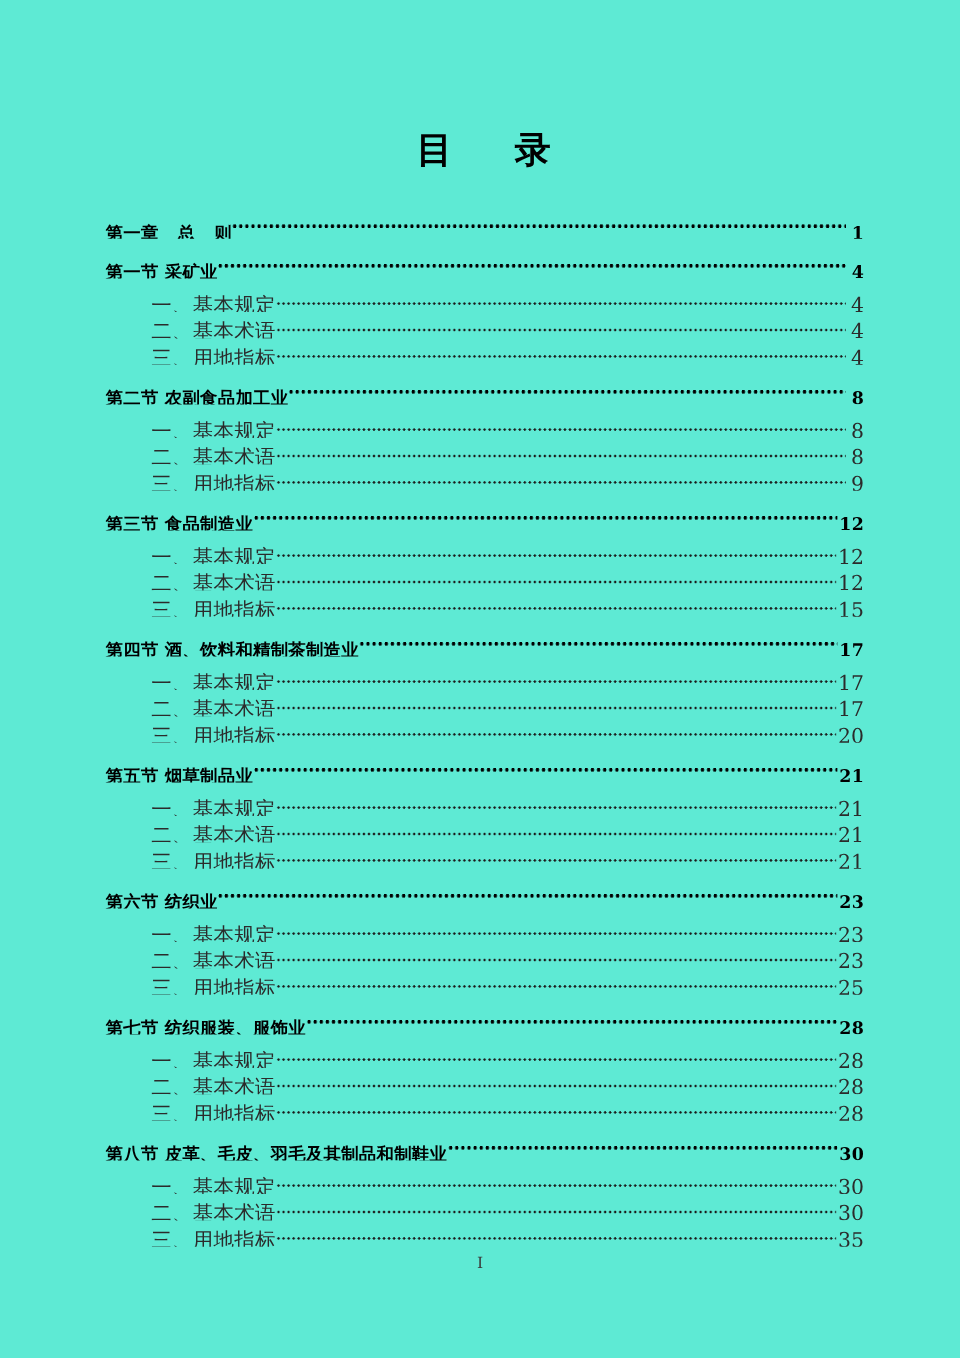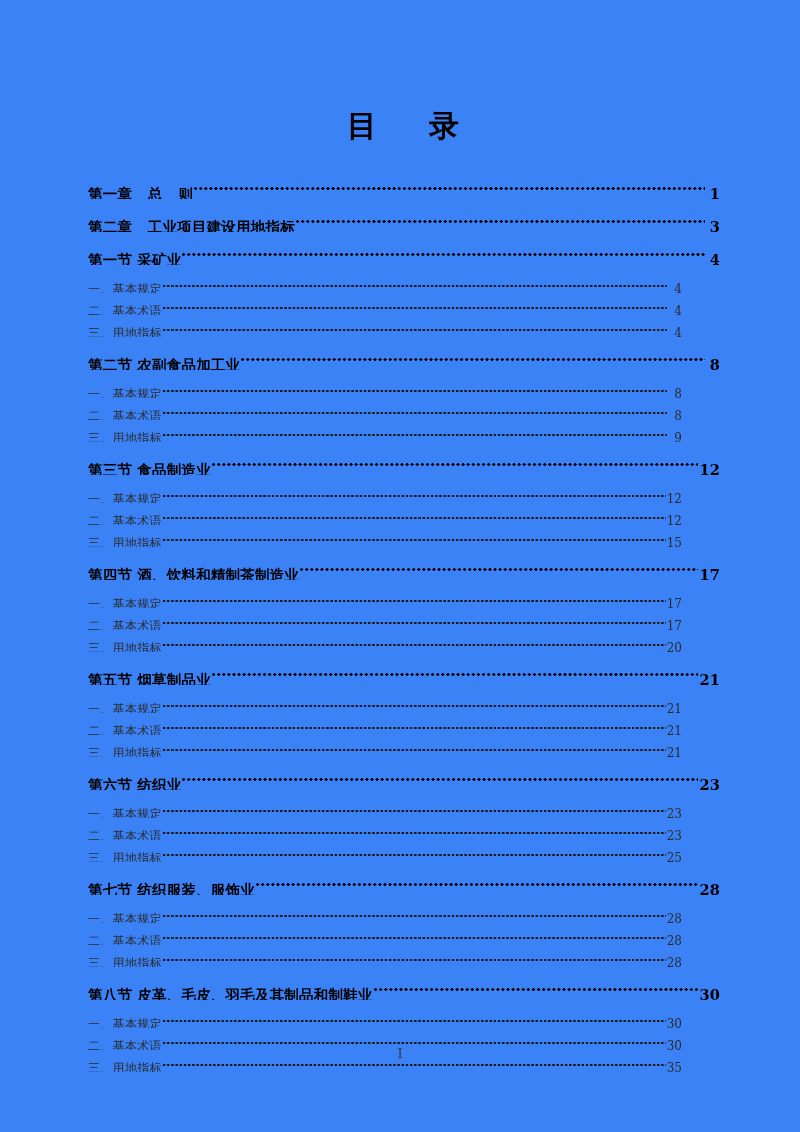--- a/index.html
+++ b/index.html
@@ -9,21 +9,21 @@
     background: #ffffff;
   }
   body {
     font-family: "DejaVu Serif", "Liberation Serif", serif;
     color: #000000;
   }
   .page {
     position: relative;
     width: 800px;
     height: 1132px;
-    background: #3b82f6;
+    background: #5eead4;
     overflow: hidden;
     box-sizing: border-box;
   }
   .content {
     position: absolute;
     left: 88px;
     top: 108px;
     width: 632px;
   }
 
@@ -91,24 +91,25 @@
     background-repeat: repeat-x;
     background-position: left bottom;
   }
   .lvl1 .toc-page {
     min-width: 14px;
     font-weight: bold;
   }
 
   
   .lvl2 {
-    font-size: 12px;
+    font-size: 17px;
     font-weight: normal;
     line-height: 22px;
     height: 22px;
+    margin-left: 38px;
     width: calc(100% - 38px);
     color: #2b2b2b;
   }
   .lvl2 .toc-label {
     letter-spacing: 0.3px;
   }
   .lvl2 .toc-leader {
     height: 22px;
   }
   .lvl2 .toc-leader::after {
@@ -152,25 +153,20 @@
 
     <div class="doc-title">目    录</div>
 
     <div id="toc-list">
         <div class="toc-row lvl1">
           <span class="toc-label">第一章   总   则</span>
           <span class="toc-leader"></span>
           <span class="toc-page">1</span>
         </div>
         <div class="toc-row lvl1">
-          <span class="toc-label">第二章   工业项目建设用地指标</span>
-          <span class="toc-leader"></span>
-          <span class="toc-page">3</span>
-        </div>
-        <div class="toc-row lvl1">
           <span class="toc-label">第一节 采矿业</span>
           <span class="toc-leader"></span>
           <span class="toc-page">4</span>
         </div>
         <div class="toc-row lvl2 gap-before-lvl2">
           <span class="toc-label">一、基本规定</span>
           <span class="toc-leader"></span>
           <span class="toc-page">4</span>
         </div>
         <div class="toc-row lvl2">

